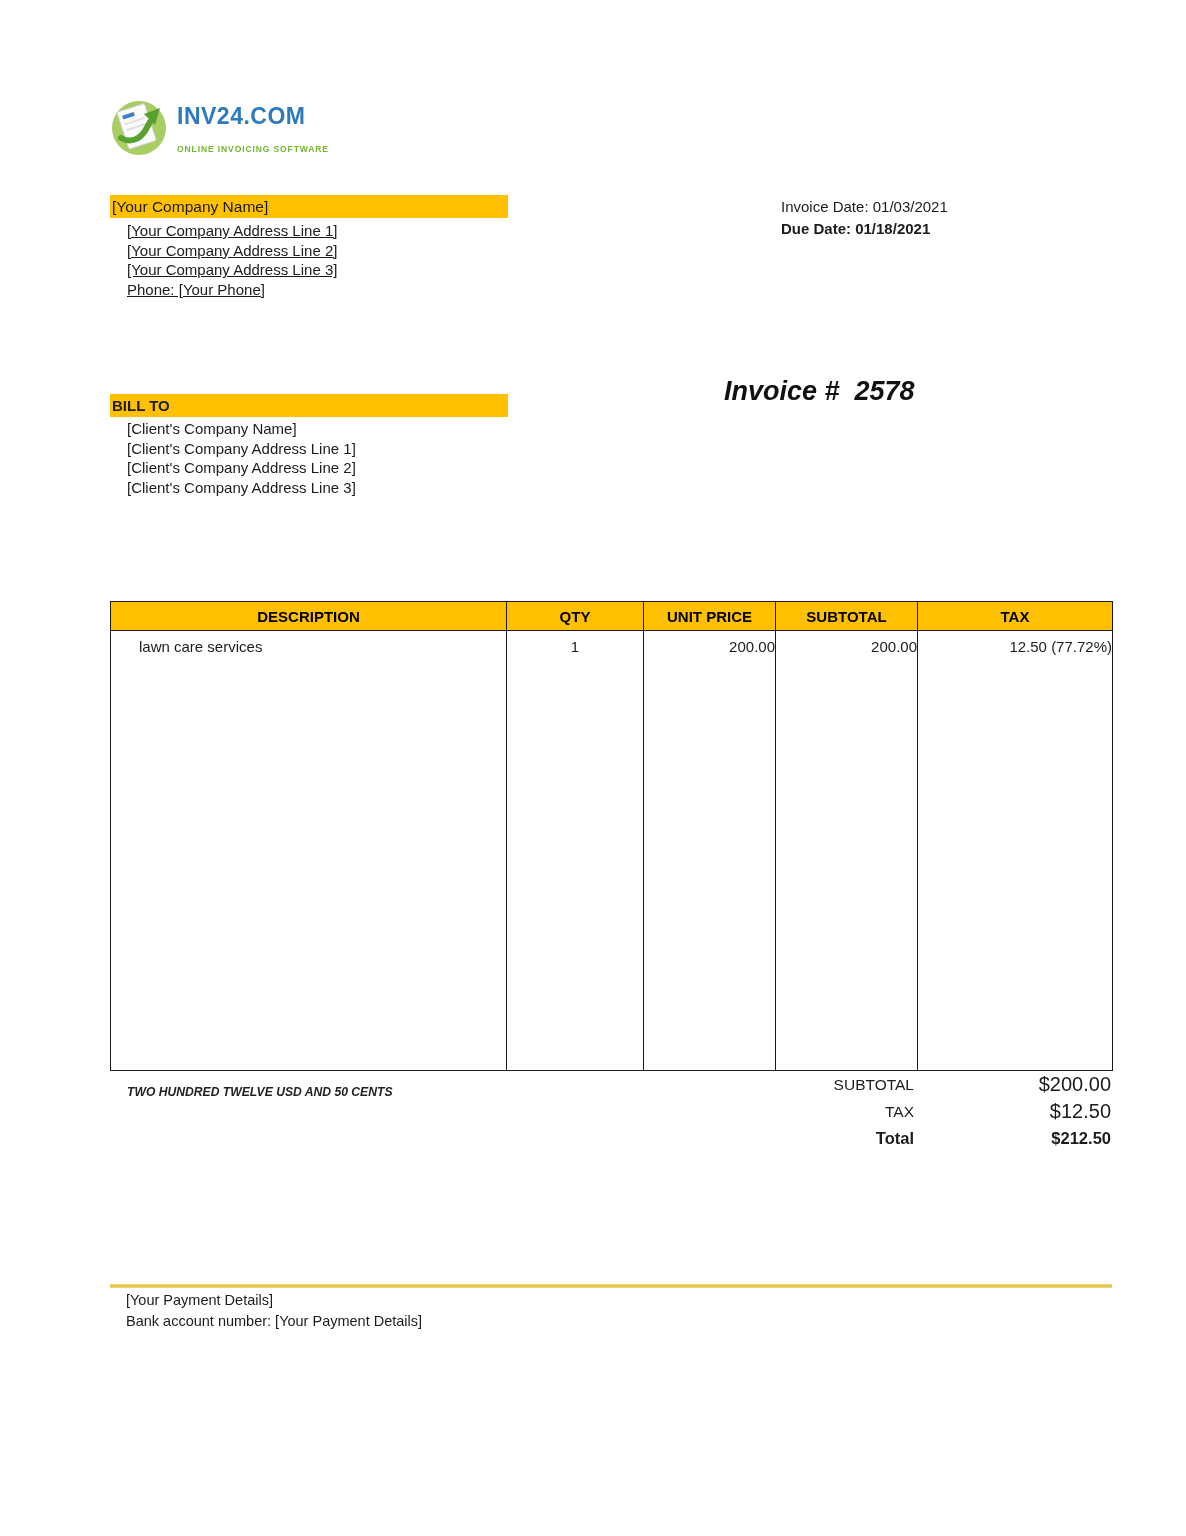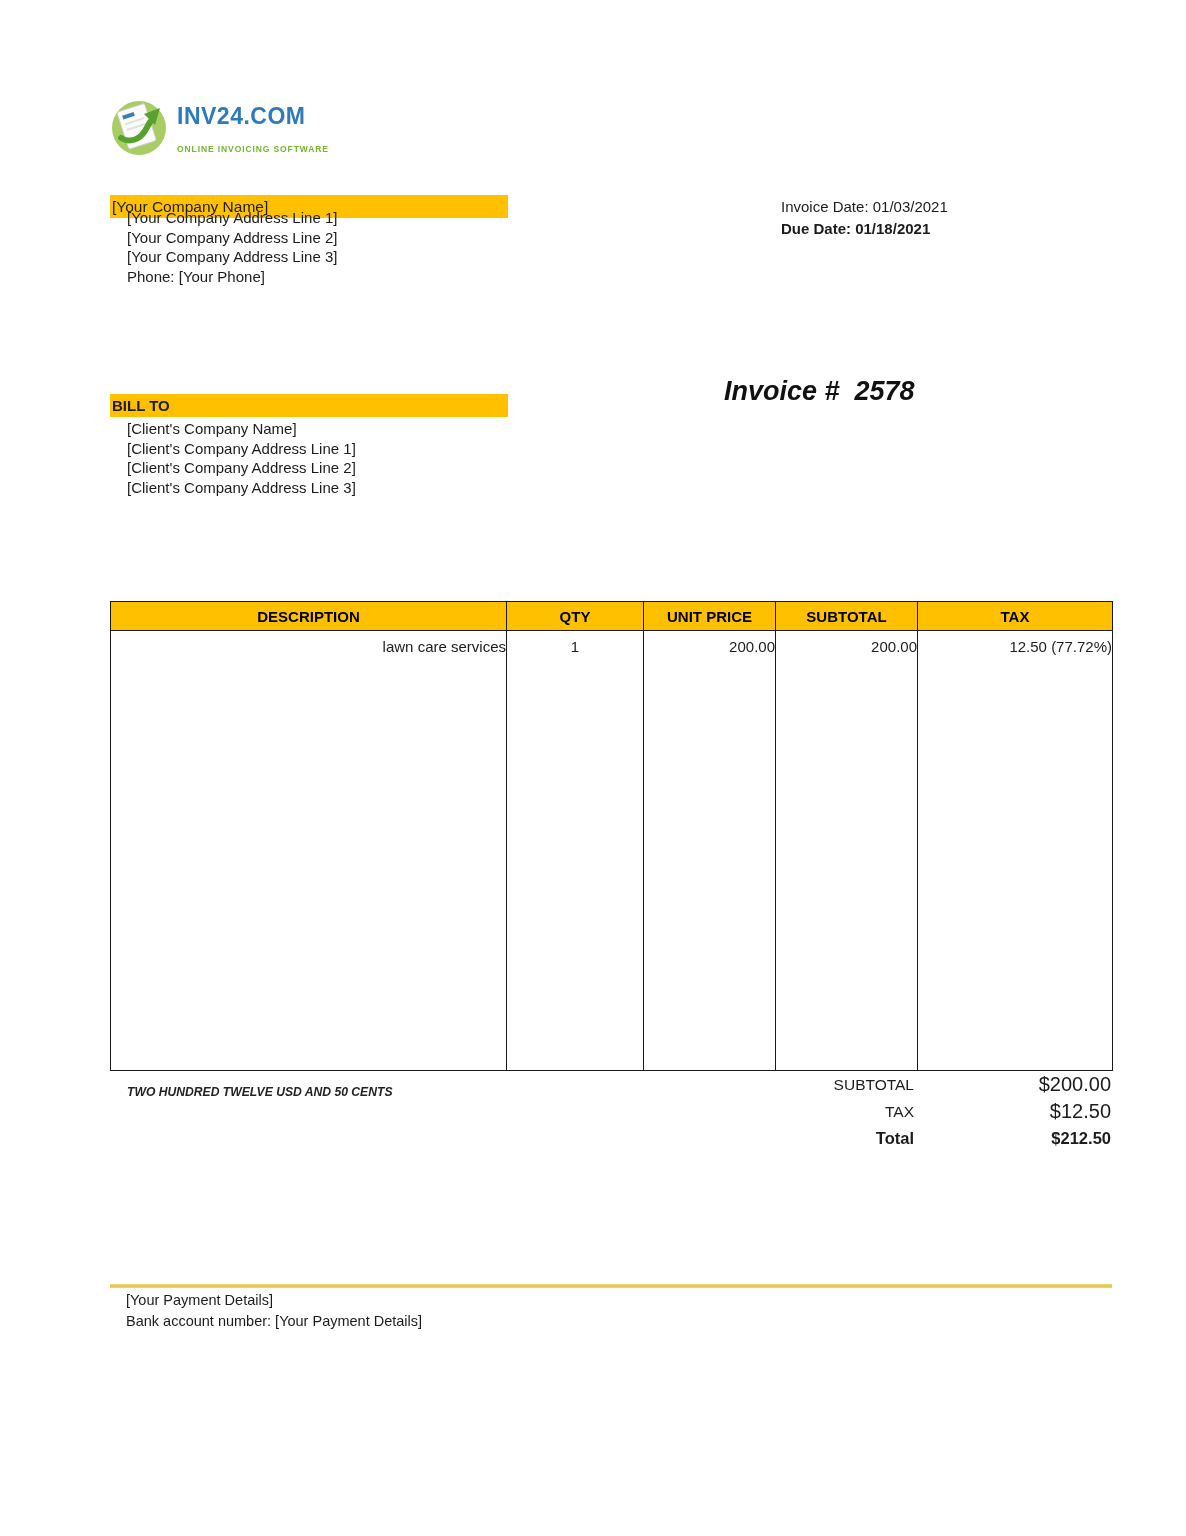--- a/index.html
+++ b/index.html
@@ -15,21 +15,21 @@
   .logo-text { display:flex; flex-direction:column; }
   .logo-title { font-size:23px; font-weight:700; color:#2e7abc; letter-spacing:0.5px; line-height:24px; }
   .logo-sub { font-size:8.5px; font-weight:700; color:#74b62e; letter-spacing:0.9px; margin-top:16px; }
 
   
   .gold-bar { position:absolute; left:110px; width:398px; height:23px; background:#FFC000; display:flex; align-items:center; padding-left:2px; }
   .company-bar { top:195px; font-size:15.5px; }
   .billto-bar { top:394px; font-size:15px; font-weight:700; }
 
   .addr-block { position:absolute; left:127px; font-size:15px; line-height:19.6px; }
-  .company-addr { top:208px; }
+  .company-addr { top:221px;text-decoration:underline; }
   .client-block { top:419px; }
   .client-name { }
 
   .dates { position:absolute; left:781px; top:196px; font-size:15px; line-height:22px; }
   .dates .due { font-weight:700; }
 
   .invoice-title {
     position:absolute; left:724px; top:376px;
     font-size:27px; font-style:italic; font-weight:600; white-space:pre; color:#111;
   }
@@ -37,21 +37,21 @@
   
   table.items { position:absolute; left:110px; top:601px; width:1002px; border-collapse:collapse; table-layout:fixed; }
   table.items th {
     background:#FFC000; border:1px solid #1a1a1a; height:29px;
     font-size:15px; font-weight:700; text-align:center; color:#000;
   }
   table.items td {
     border:1px solid #1a1a1a; height:440px; vertical-align:top;
     font-size:15px; padding-top:7px;
   }
-  td.cell-desc { text-align:right; padding-left:16px; }
+  td.cell-desc { text-align:left; padding-left:28px; }
   td.cell-qty { text-align:center; }
   td.cell-num { text-align:right; padding-left:18px; }
 
   .amount-words {
     position:absolute; left:127px; top:1084px;
     font-size:13.5px; font-weight:700; font-style:italic;
     transform:scaleX(0.9); transform-origin:left center; white-space:nowrap; color:#222;
   }
 
   .totals { position:absolute; left:610px; top:1071px; width:501px; }

